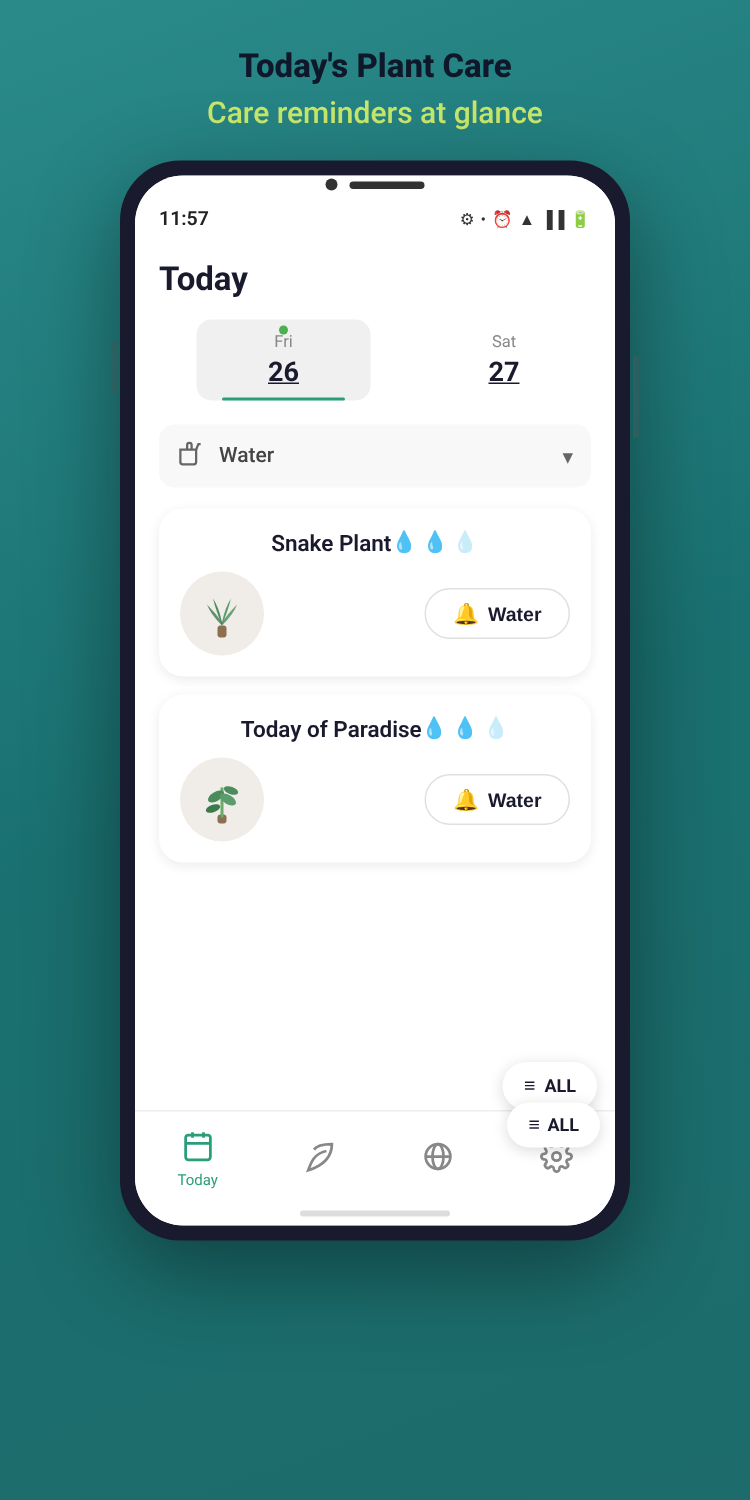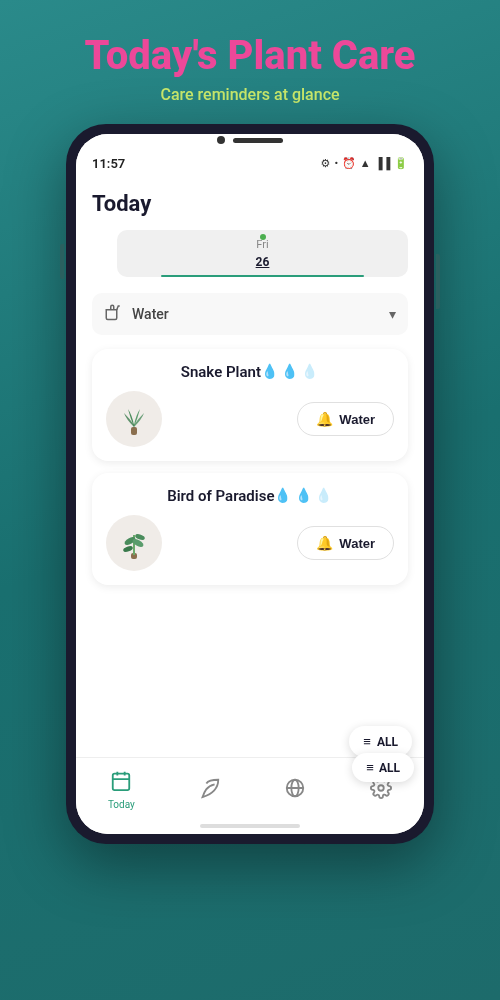--- a/index.html
+++ b/index.html
@@ -16,35 +16,35 @@
       overflow: hidden;
     }
 
     .page-header {
       text-align: center;
       padding: 32px 20px 20px;
       color: white;
     }
 
     .page-title {
-      font-size: 40px;
+      font-size: 22px;
       font-weight: 800;
-      color: #ec4899;
+      color: #0f172a;
       margin-bottom: 6px;
     }
 
     .page-subtitle {
-      font-size: 16px;
+      font-size: 20px;
       color: #c8e86b;
       font-weight: 500;
     }
 
     
     .phone-frame {
-      width: 368px;
+      width: 340px;
       height: 720px;
       background: #1a1a2e;
       border-radius: 40px;
       padding: 10px;
       box-shadow: 0 20px 60px rgba(0,0,0,0.4);
       position: relative;
     }
 
     .phone-frame::before {
       content: '';
@@ -166,21 +166,21 @@
       background: #f0f0f0;
     }
 
     .calendar-day-name {
       font-size: 11px;
       color: #888;
       margin-bottom: 4px;
     }
 
     .calendar-day-num {
-      font-size: 12px;
+      font-size: 18px;
       font-weight: 700;
       color: #1a1a2e;
       text-decoration: underline;
     }
 
     .calendar-day.active .calendar-day-num {
       color: #1a1a2e;
     }
 
     .day-indicator {
@@ -413,20 +413,24 @@
 
         <div class="calendar-row">
 
           <div class="calendar-day active">
             <span class="day-indicator" style="background:#4caf50;"></span>
             <span class="calendar-day-name">Fri</span>
             <span class="calendar-day-num">26</span>
             <span class="day-underline"></span>
           </div>
 
+          <div class="calendar-day">
+            <span class="calendar-day-name">Sat</span>
+            <span class="calendar-day-num">27</span>
+          </div>
 
 
 
         </div>
 
         <div class="filter-bar">
           <div class="filter-left">
             <span class="water-icon">
               <svg width="18" height="18" viewBox="0 0 24 24" fill="none" stroke="#666" stroke-width="2">
                 <path d="M3 9h14v11a2 2 0 0 1-2 2H5a2 2 0 0 1-2-2V9z"></path>
@@ -462,21 +466,21 @@
             </div>
             <button class="water-btn">
               <span class="bell-icon bell-orange">🔔</span>
               <span>Water</span>
             </button>
           </div>
         </div>
 
         <div class="plant-card">
           <div class="plant-card-header">
-            <span class="plant-name">Bird of Paradise</span>
+            <span class="plant-name">Today of Paradise</span>
             <div class="water-drops">
               <span class="drop filled">💧</span>
               <span class="drop filled">💧</span>
               <span class="drop empty" style="opacity:0.3;">💧</span>
             </div>
           </div>
           <div class="plant-card-body">
             <div class="plant-avatar">
               <svg width="44" height="44" viewBox="0 0 44 44">
                 <circle cx="22" cy="22" r="22" fill="#f0ece8"></circle>

